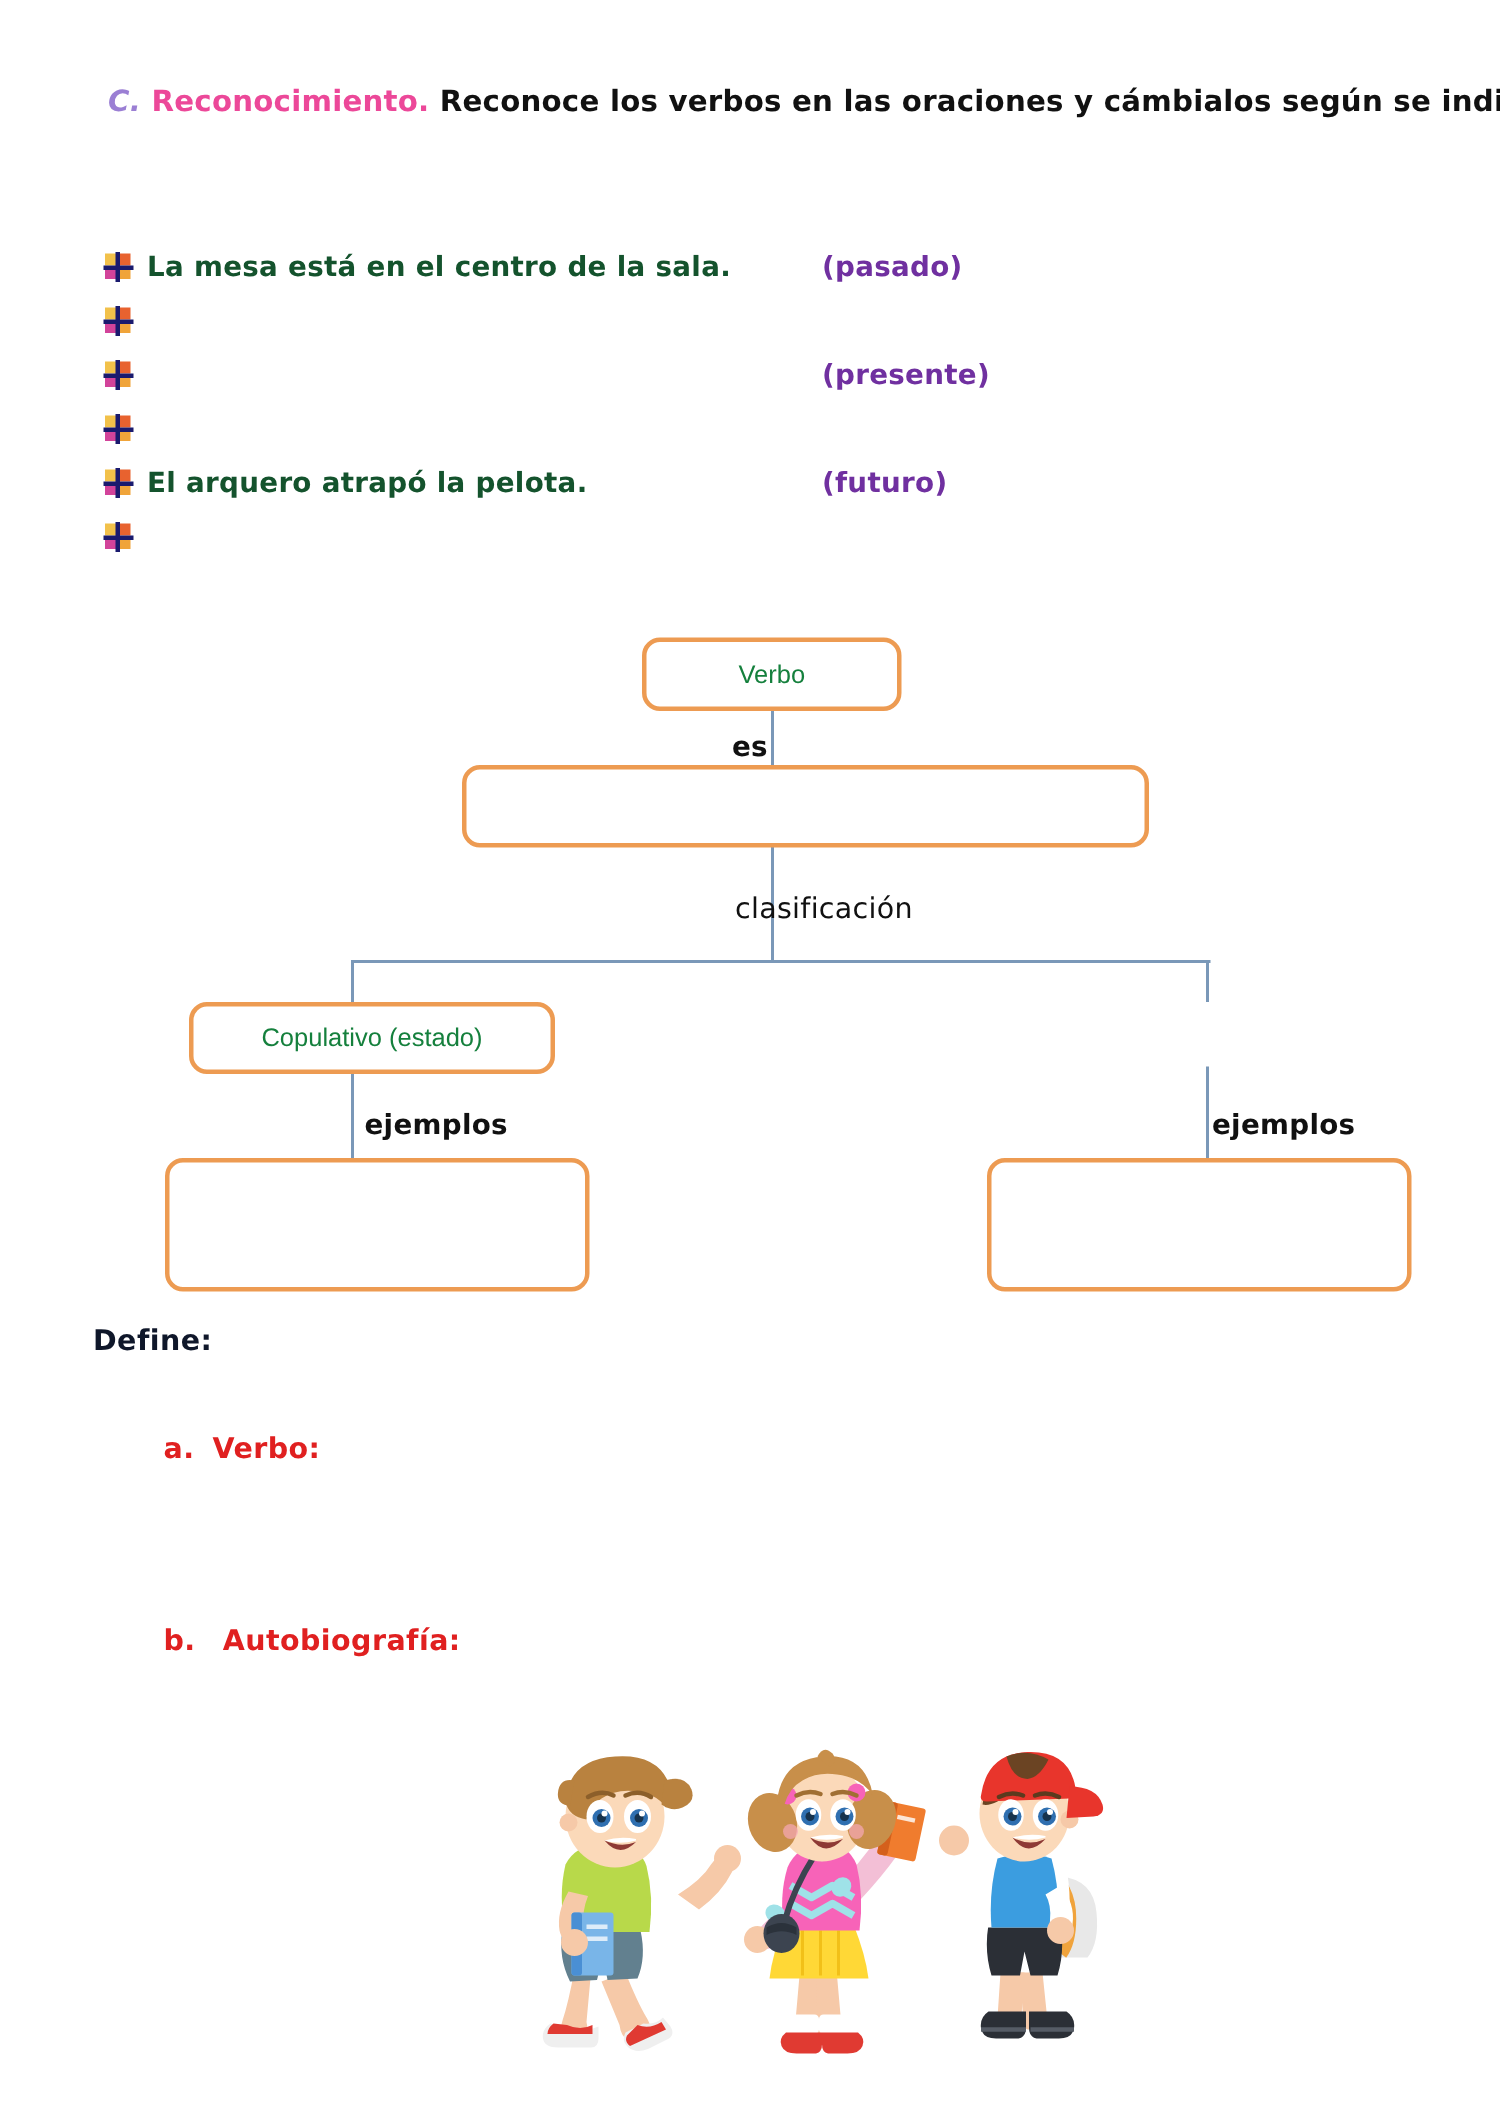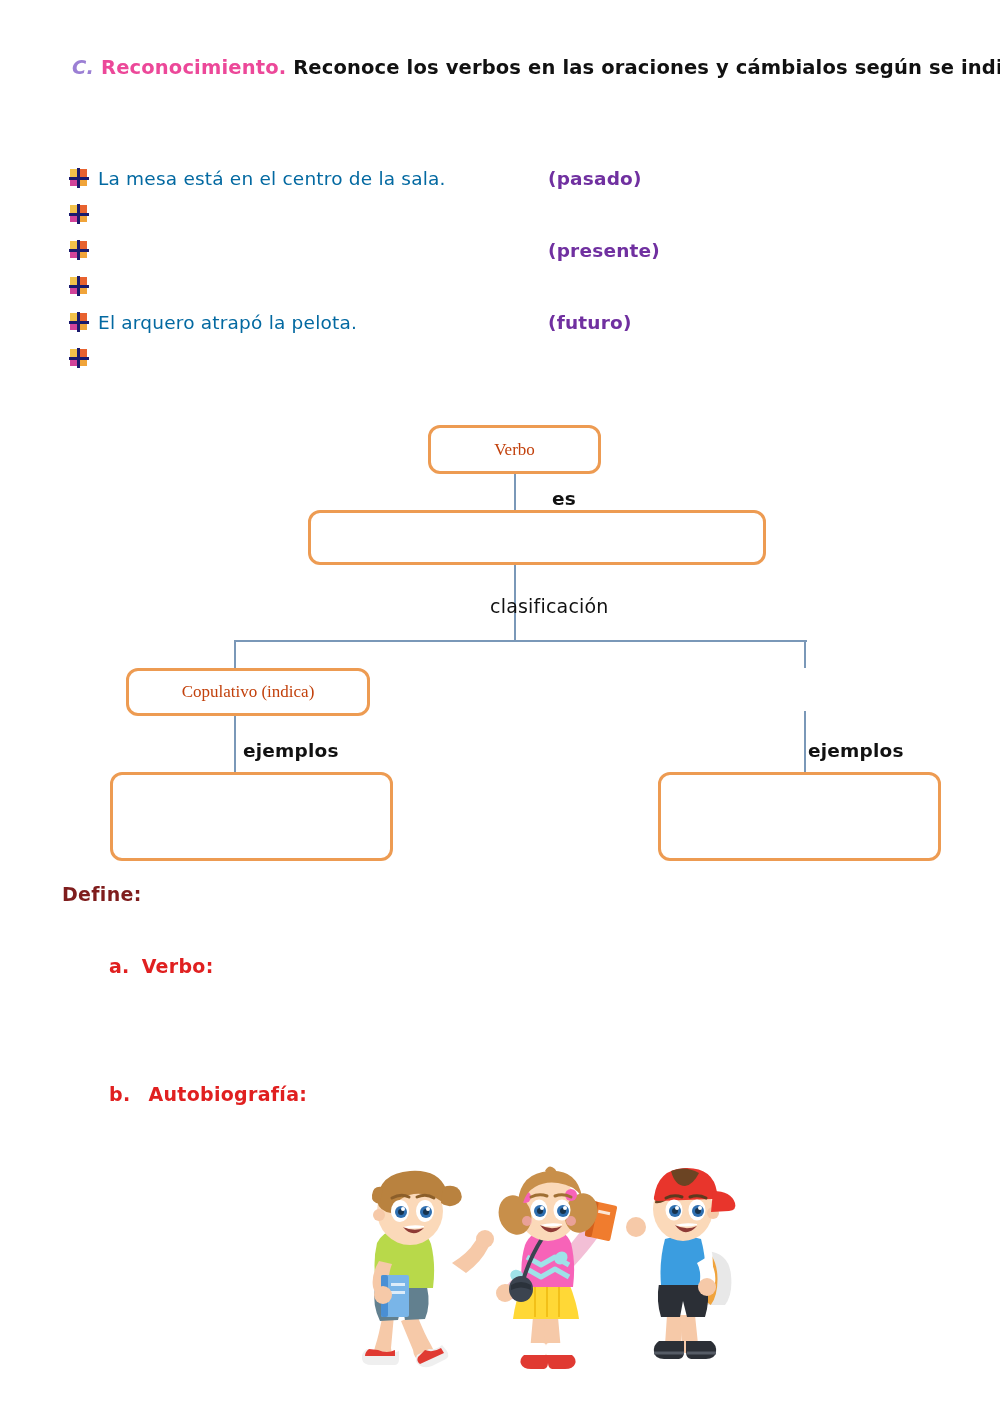--- a/index.html
+++ b/index.html
@@ -68,22 +68,22 @@
   .bullet .q { position: absolute; }
   .bullet .q1 { left: 2px;  top: 2px;  width: 8px; height: 8px; background: #f2c14a; }
   .bullet .q2 { left: 11px; top: 2px;  width: 8px; height: 8px; background: #e8622f; }
   .bullet .q3 { left: 2px;  top: 11px; width: 8px; height: 8px; background: #d2439a; }
   .bullet .q4 { left: 11px; top: 11px; width: 8px; height: 8px; background: #f0a43a; }
   .bullet .vbar { left: 9px;  top: 1px;  width: 3px;  height: 20px; background: #1a1a6e; }
   .bullet .hbar { left: 1px;  top: 10px; width: 20px; height: 3px;  background: #1a1a6e; }
 
   .sent-text {
     font-size: 18.5px;
-    font-weight: normal;
-    color: #0369a1;
+    font-weight: bold;
+    color: #14532d;
     letter-spacing: 0.2px;
     white-space: nowrap;
   }
   .tense {
     position: absolute;
     left: 452px;
     font-size: 18.5px;
     font-weight: bold;
     color: #7030A0;
     letter-spacing: 0.2px;
@@ -104,22 +104,22 @@
   .node {
     position: absolute;
     box-sizing: border-box;
     border: 3px solid #ED9B52;
     border-radius: 12px;
     background: #ffffff;
     display: flex;
     align-items: center;
     justify-content: center;
     font-size: 17px;
-    color: #c2410c;
-    font-family: Liberation Serif, serif;
+    color: #15803d;
+    font-family: Liberation Sans, sans-serif;
     z-index: 3;
   }
   .connector {
     position: absolute;
     background: #7A98B8;
     z-index: 1;
   }
   .edge-label {
     position: absolute;
     font-size: 18.5px;
@@ -132,21 +132,21 @@
   }
   .edge-label.plain { font-weight: normal; font-size: 19px; }
 
   
   #define-label {
     position: absolute;
     left: 62px;
     top: 883px;
     font-size: 19px;
     font-weight: bold;
-    color: #7f1d1d;
+    color: #0f172a;
     letter-spacing: 0.3px;
   }
   .def-item {
     position: absolute;
     font-size: 19px;
     font-weight: bold;
     color: #E02020;
     letter-spacing: 0.3px;
     white-space: nowrap;
     margin-left: 12px;
@@ -266,27 +266,27 @@
   <div class="connector" style="left:234px; top:640px; width:2px; height:30px;"></div>
 
   <div class="connector" style="left:804px; top:640px; width:2px; height:28px;"></div>
 
   <div class="connector" style="left:234px; top:713px; width:2px; height:61px;"></div>
 
   <div class="connector" style="left:804px; top:711px; width:2px; height:63px;"></div>
 
   <div class="node" style="left:428px; top:425px; width:173px; height:49px;">Verbo</div>
 
-  <div class="edge-label" style="left:552px; top:488px;">es</div>
+  <div class="edge-label" style="left:488px; top:488px;">es</div>
 
   <div class="node" style="left:308px; top:510px; width:458px; height:55px;"></div>
 
   <div class="edge-label plain" style="left:490px; top:595px;">clasificación</div>
 
-  <div class="node" style="left:126px; top:668px; width:244px; height:48px;">Copulativo (indica)</div>
+  <div class="node" style="left:126px; top:668px; width:244px; height:48px;">Copulativo (estado)</div>
 
 
   <div class="edge-label" style="left:243px; top:740px;">ejemplos</div>
   <div class="edge-label" style="left:808px; top:740px;">ejemplos</div>
 
   <div class="node" style="left:110px; top:772px; width:283px; height:89px;"></div>
   <div class="node" style="left:658px; top:772px; width:283px; height:89px;"></div>
 
 </div>
 

